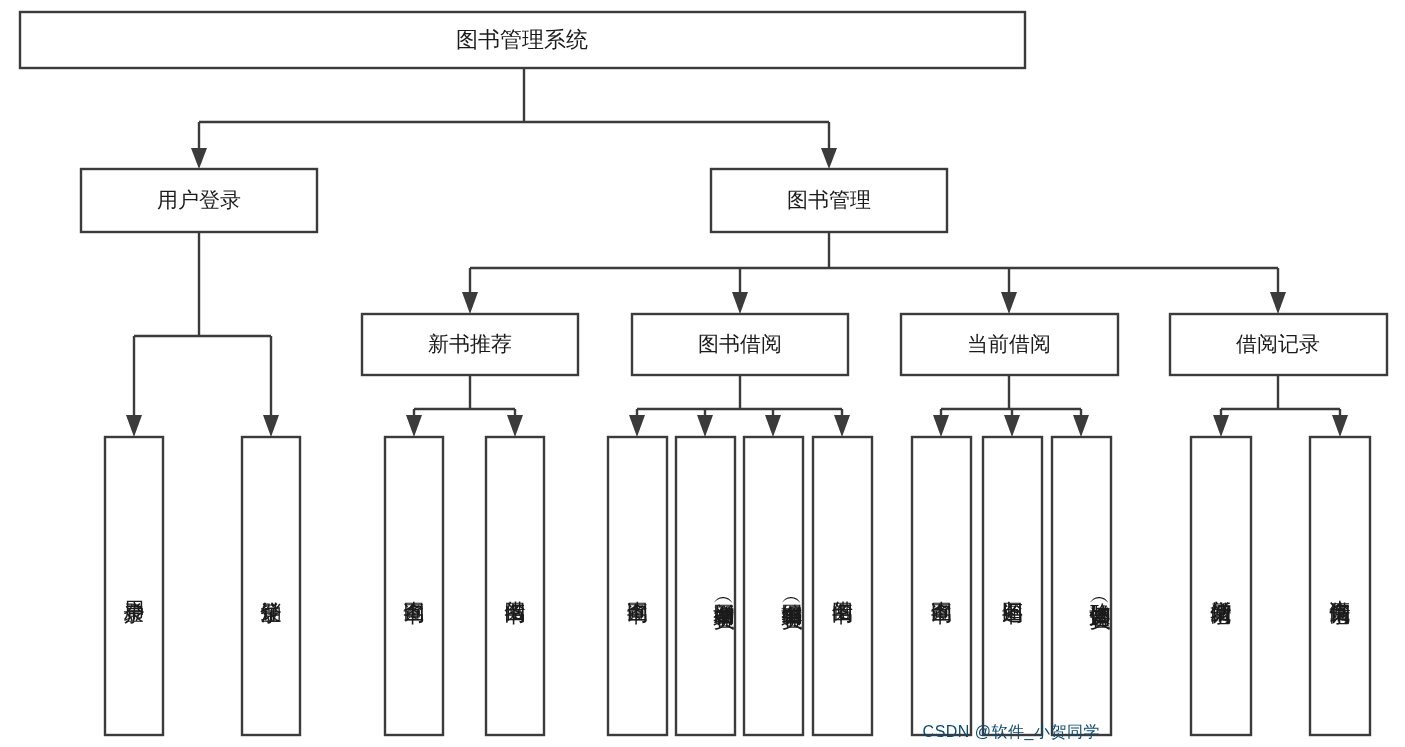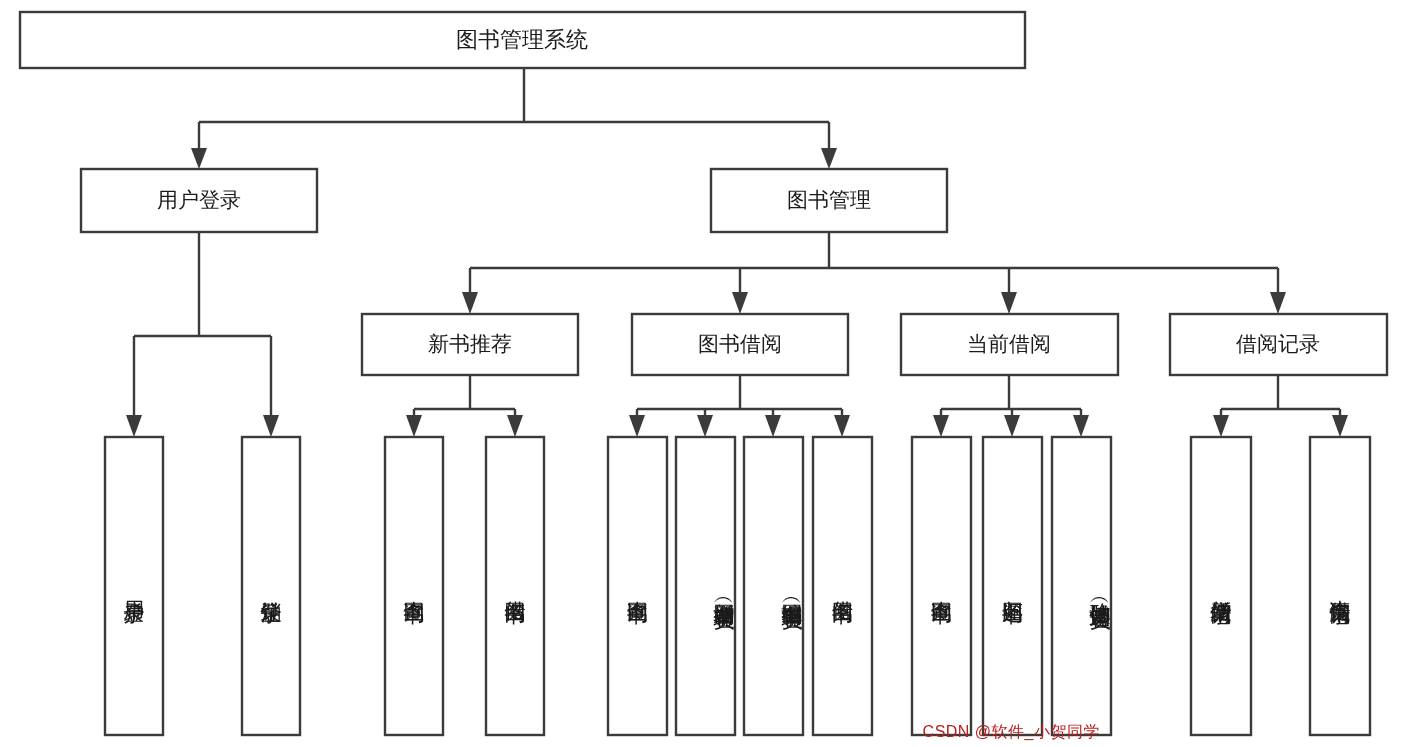--- a/index.html
+++ b/index.html
@@ -68,21 +68,21 @@
     justify-content: center;
     white-space: nowrap;
     pointer-events: none;
   }
   .watermark {
     position: absolute;
     right: 10px;
     bottom: 4px;
     font-family: "Liberation Sans", "DejaVu Sans", sans-serif;
     font-size: 16px;
-    color: #b91c1c;
+    color: #0c4a6e;
     white-space: nowrap;
     letter-spacing: 0.5px;
   }
 </style>
 </head>
 <body>
 
 <div id="diagram-root">
 
   <svg id="diagram-svg" viewBox="0 0 1405 747">

